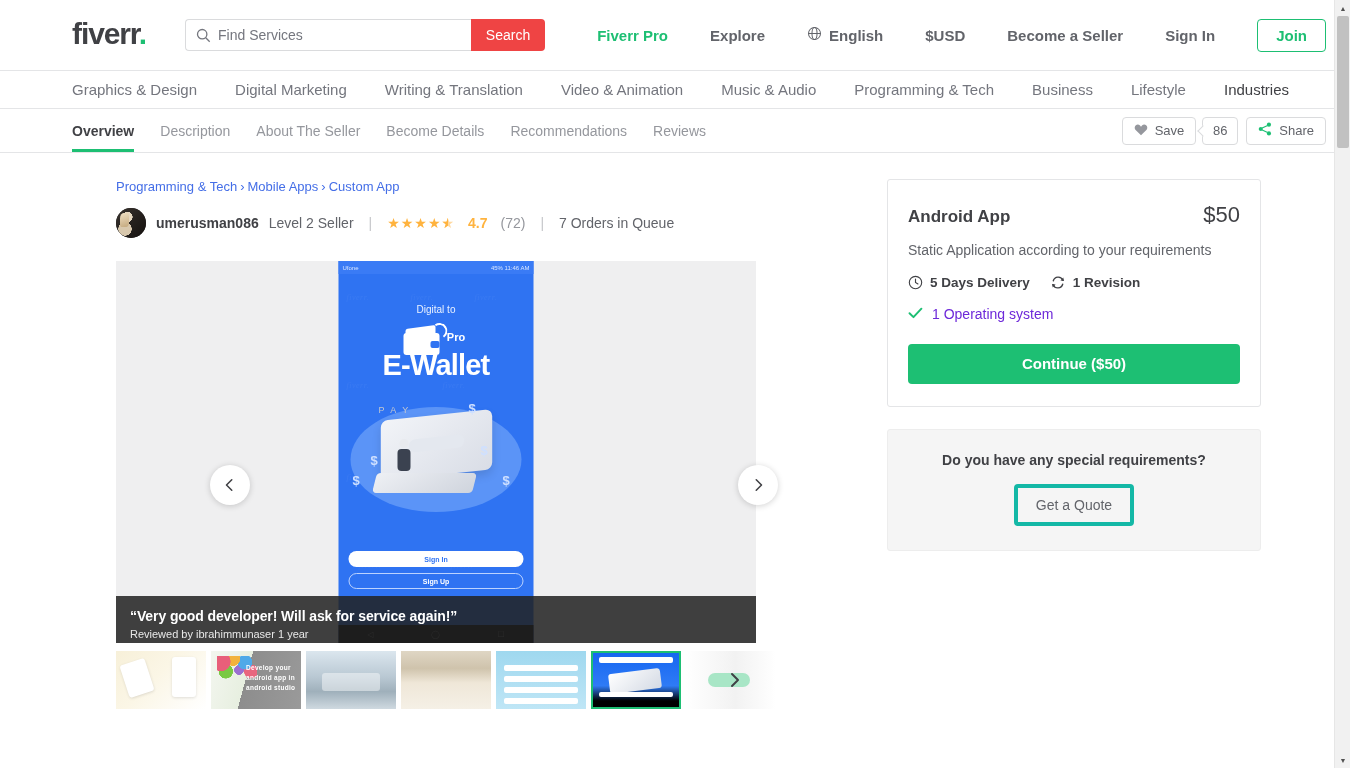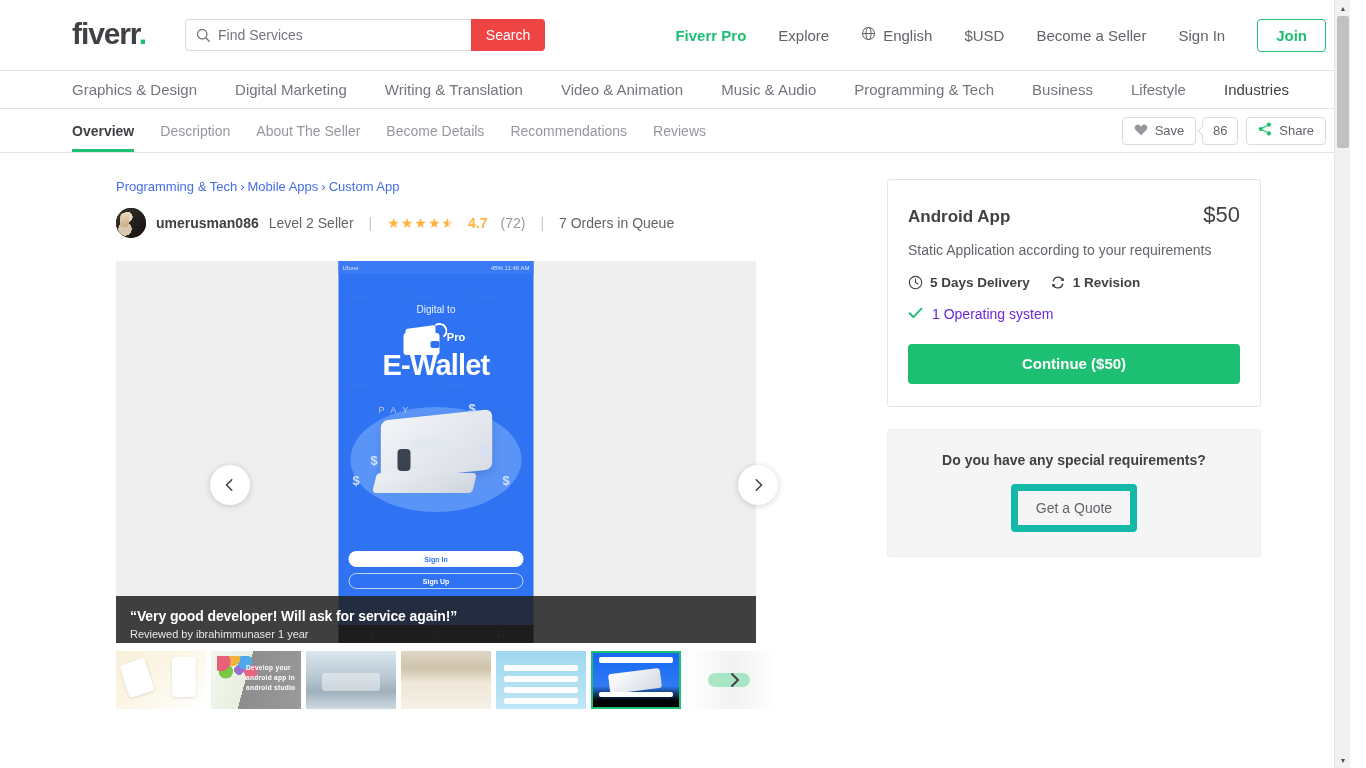--- a/index.html
+++ b/index.html
@@ -67,27 +67,28 @@
     font-size: 14px;
     font-weight: 400;
     cursor: pointer;
     font-family: "Liberation Sans", sans-serif;
   }
 
   .topnav {
     margin-left: auto;
     display: flex;
     align-items: center;
-    gap: 32px;
+    gap: 42px;
   }
   .topnav a {
     font-size: 15px;
     color: #62646a;
     text-decoration: none;
     white-space: nowrap;
+    font-weight: bold;
   }
   .topnav a.pro { color: #1dbf73; font-weight: 700; }
   .lang { display: flex; align-items: center; gap: 7px; }
   .joinbtn {
     border: 1px solid #1dbf73;
     color: #1dbf73;
     background: #fff;
     font-size: 15px;
     font-weight: 700;
     padding: 7px 18px;
@@ -487,21 +488,21 @@
     margin-top: 22px;
     background: #f5f5f5;
     border: 1px solid #ededed;
     border-radius: 3px;
     padding: 22px 20px 24px;
     text-align: center;
   }
   .quotetitle { font-size: 14px; font-weight: 700; color: #404145; }
   .quotebtn {
     margin-top: 16px;
-    border: 7px solid #14b8a6;
+    border: 4px solid #14b8a6;
     background: transparent;
     color: #62646a;
     font-size: 14px;
     padding: 9px 18px;
     border-radius: 4px;
     cursor: pointer;
     font-family: "Liberation Sans", sans-serif;
   }
 
   

